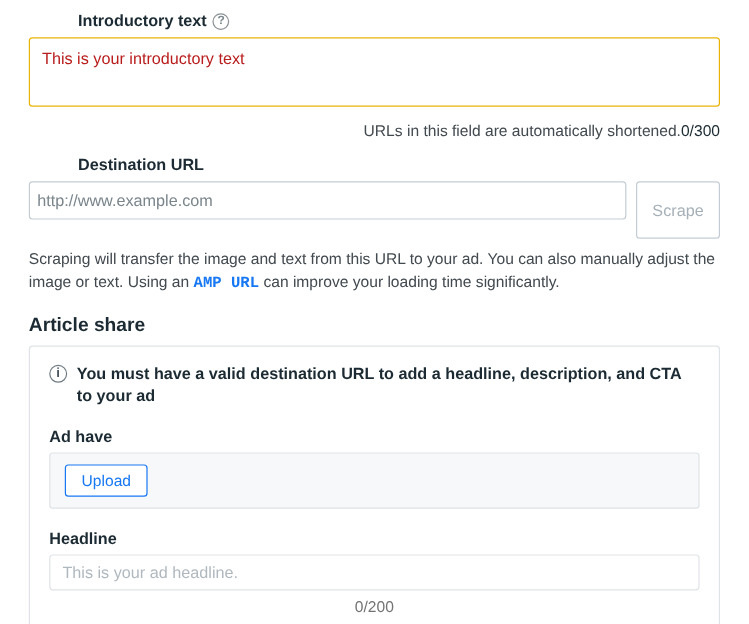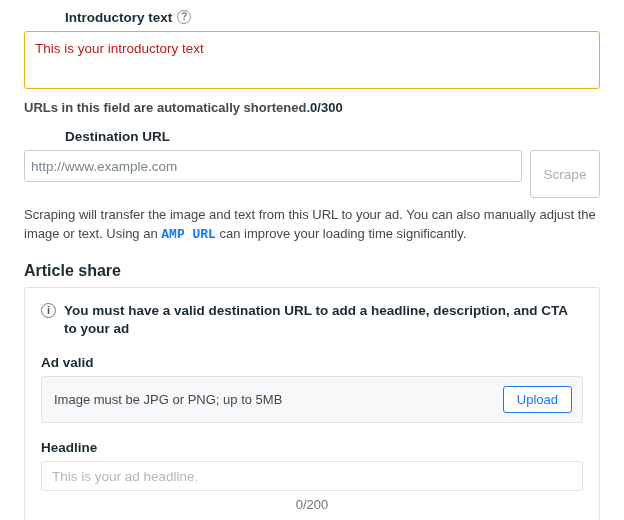--- a/index.html
+++ b/index.html
@@ -18,21 +18,21 @@
   .page {
     padding: 10px 24px 0 24px;
     box-sizing: border-box;
     width: 624px;
   }
   .field-label {
     font-size: 13.5px;
     font-weight: bold;
     color: #1c2b33;
     display: flex;
-    align-items: flex-start;
+    align-items: flex-end;
     gap: 5px;
     margin-bottom: 6px;
     padding-left: 41px;
   }
   .help-icon {
     display: inline-flex;
     align-items: center;
     justify-content: center;
     width: 14px;
     height: 14px;
@@ -54,26 +54,25 @@
     font-family: "Liberation Sans", sans-serif;
     color: #b91c1c;
     height: 58px;
     resize: none;
     outline: none;
     background: #fff;
     line-height: 1.35;
   }
   .below-row {
     display: flex;
-    justify-content: flex-start;
+    justify-content: flex-end;
     align-items: baseline;
     margin-top: 7px;
     font-size: 13px;
     color: #42494f;
-    font-weight: bold;
   }
   .counter {
     font-size: 13px;
     color: #1c2b33;
     white-space: nowrap;
   }
   .section-gap {
     margin-top: 14px;
   }
   .url-row {
@@ -245,24 +244,23 @@
   <div class="section-title">Article share</div>
 
   <div class="panel">
 
     <div class="notice">
       <span class="info-icon">i</span>
       <span>You must have a valid destination URL to add a headline, description, and CTA to your ad</span>
     </div>
 
     <div class="sub-label">
-      <span>Ad valid</span>
+      <span>Ad have</span>
     </div>
     <div class="image-box">
-      <span class="image-box-text">Image must be JPG or PNG; up to 5MB</span>
       <button class="upload-btn">Upload</button>
     </div>
 
     <div class="sub-label">
       <span>Headline</span>
     </div>
     <input class="plain-input" type="text" placeholder="This is your ad headline." style="">
     <div class="counter-right">0/200</div>
 
     <div class="sub-label">

